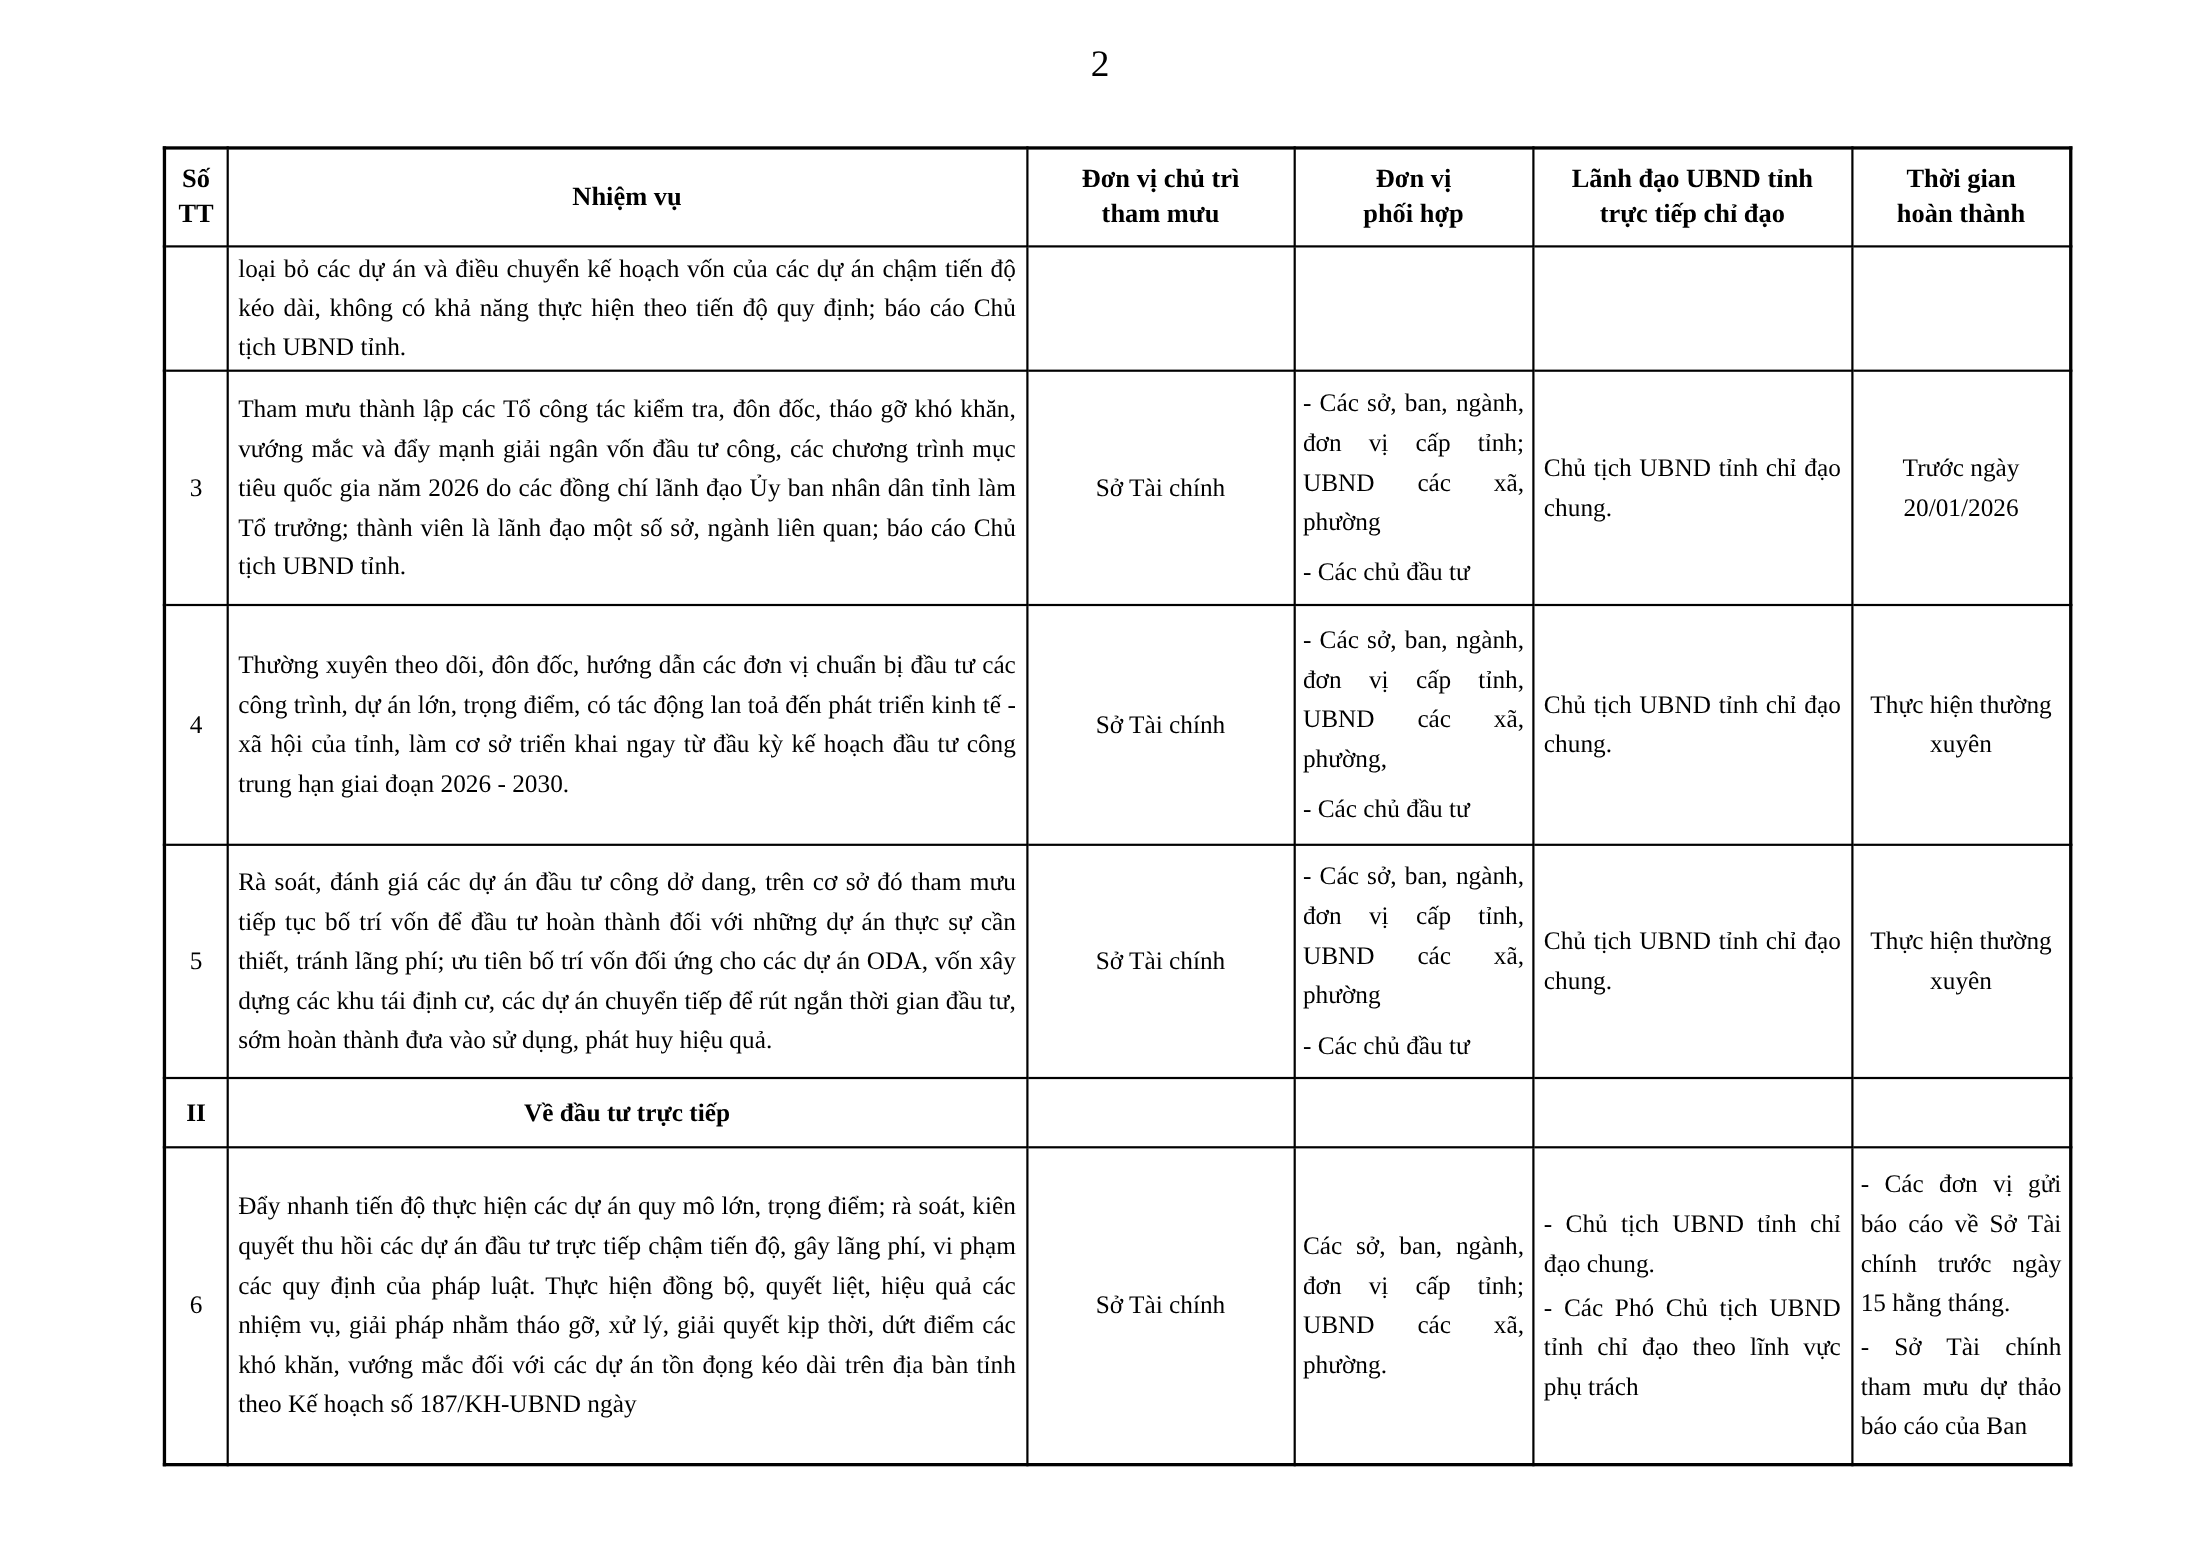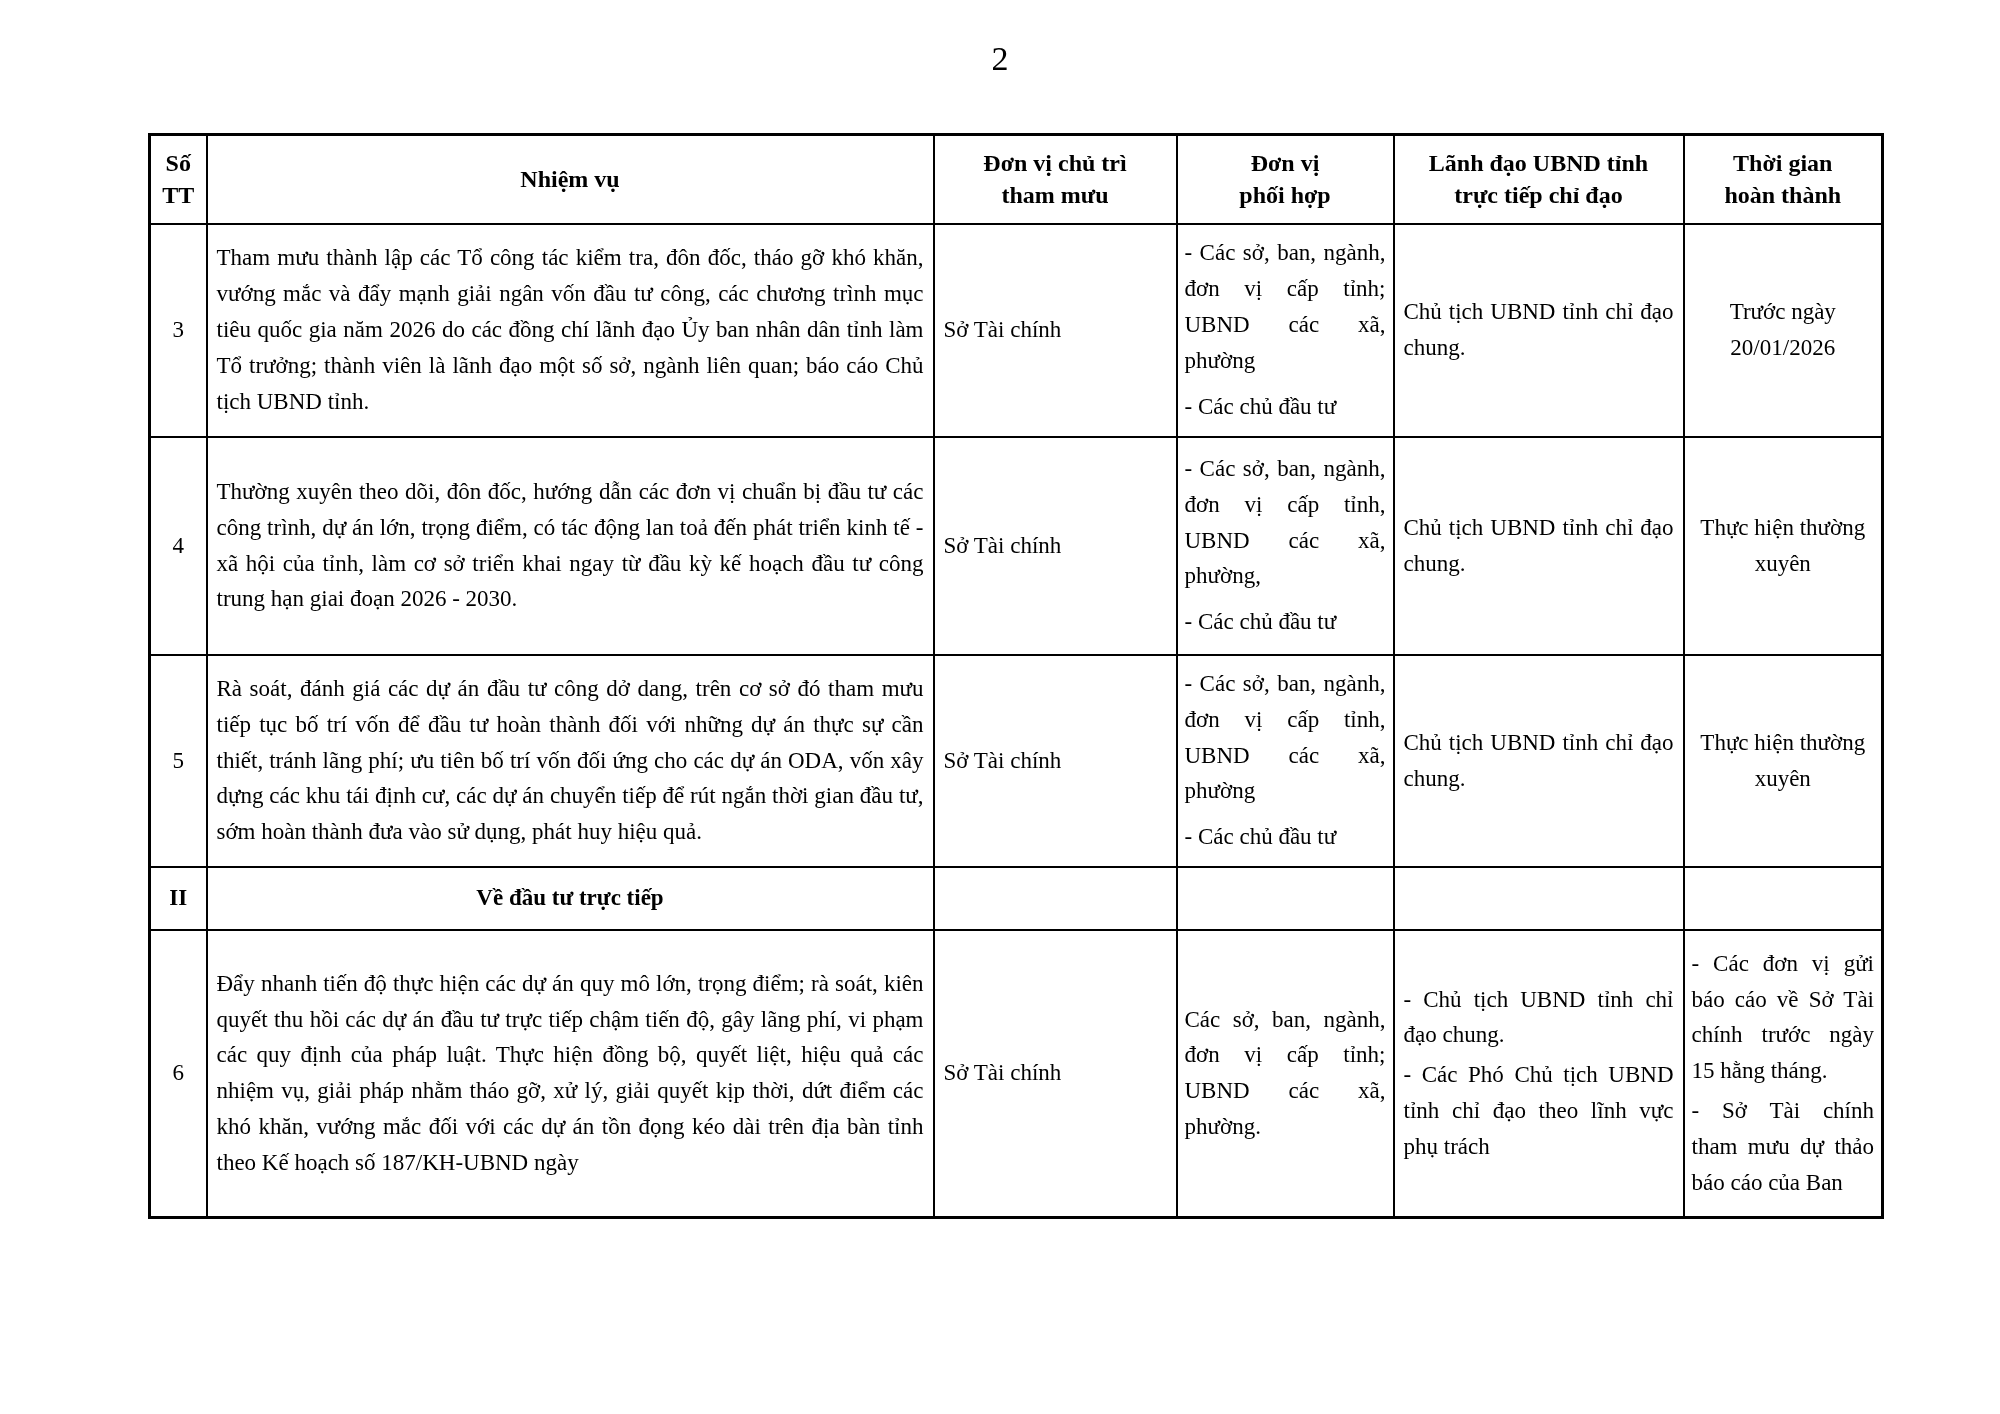--- a/index.html
+++ b/index.html
@@ -39,21 +39,21 @@
   th {
     font-weight: bold;
     font-size: 24px;
     text-align: center;
     line-height: 1.35;
     padding: 4px 4px;
   }
   p { margin: 0; }
   .c-stt  { text-align: center; padding: 2px 2px; }
   .c-task { text-align: justify; vertical-align: middle; }
-  .c-agency { }
+  .c-agency { text-align: center; }
   .c-coord { text-align: justify; padding: 2px 7px; }
   .c-lead  { text-align: justify; }
   .c-time-center { text-align: center; border-radius: 27px; }
   .c-time-just   { text-align: justify; padding: 2px 7px; }
   .c-coord p + p { margin-top: 10px; }
   .c-lead p + p  { margin-top: 4px; font-family: Liberation Serif, serif; }
   .c-time-just p + p { margin-top: 4px; }
   tr.section td { font-weight: bold; }
   tr.section .c-task { text-align: center; }
 </style>
@@ -95,20 +95,30 @@
           <div>trực tiếp chỉ đạo</div>
         </th>
         <th>
           <div>Thời gian</div>
           <div>hoàn thành</div>
         </th>
       </tr>
     </thead>
     <tbody>
 
+      <tr style="height:110px">
+        <td class="c-stt"></td>
+        <td class="c-task">
+          <p>loại bỏ các dự án và điều chuyển kế hoạch vốn của các dự án chậm tiến độ kéo dài, không có khả năng thực hiện theo tiến độ quy định; báo cáo Chủ tịch UBND tỉnh.</p>
+        </td>
+        <td class="c-agency"></td>
+        <td class="c-coord"></td>
+        <td class="c-lead"></td>
+        <td class="c-time-center"></td>
+      </tr>
 
       <tr style="height:213px">
         <td class="c-stt">3</td>
         <td class="c-task">
           <p>Tham mưu thành lập các Tổ công tác kiểm tra, đôn đốc, tháo gỡ khó khăn, vướng mắc và đẩy mạnh giải ngân vốn đầu tư công, các chương trình mục tiêu quốc gia năm 2026 do các đồng chí lãnh đạo Ủy ban nhân dân tỉnh làm Tổ trưởng; thành viên là lãnh đạo một số sở, ngành liên quan; báo cáo Chủ tịch UBND tỉnh.</p>
         </td>
         <td class="c-agency">Sở Tài chính</td>
         <td class="c-coord">
           <p>- Các sở, ban, ngành, đơn vị cấp tỉnh; UBND các xã, phường</p>
           <p>- Các chủ đầu tư</p>

